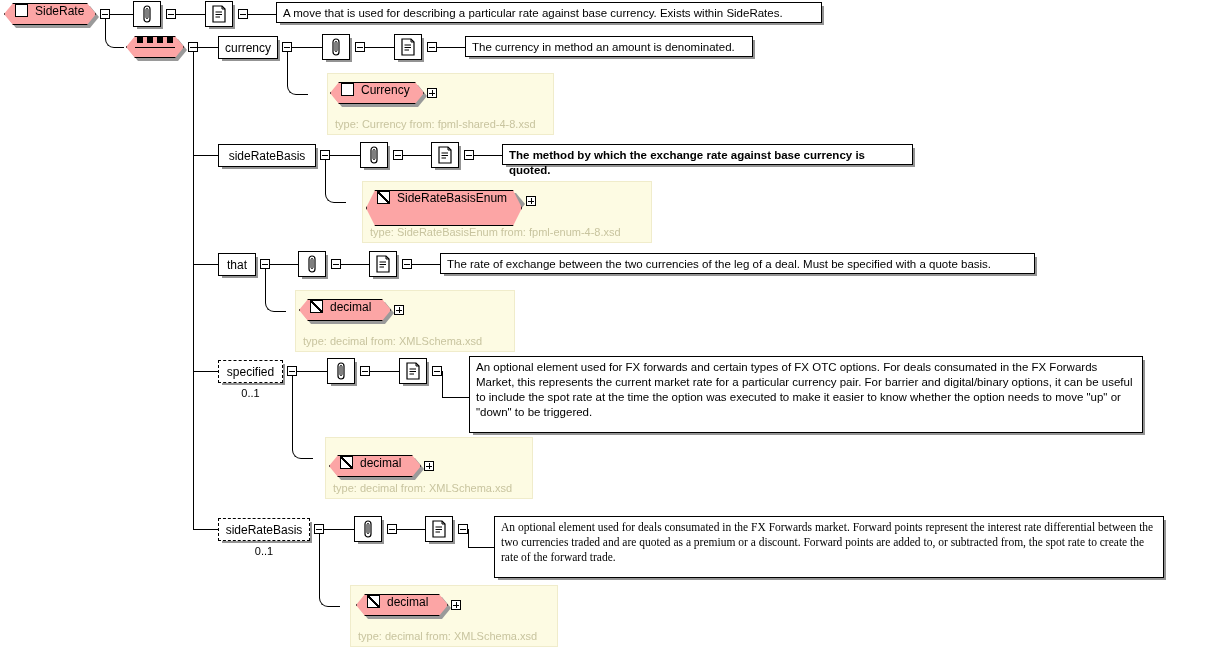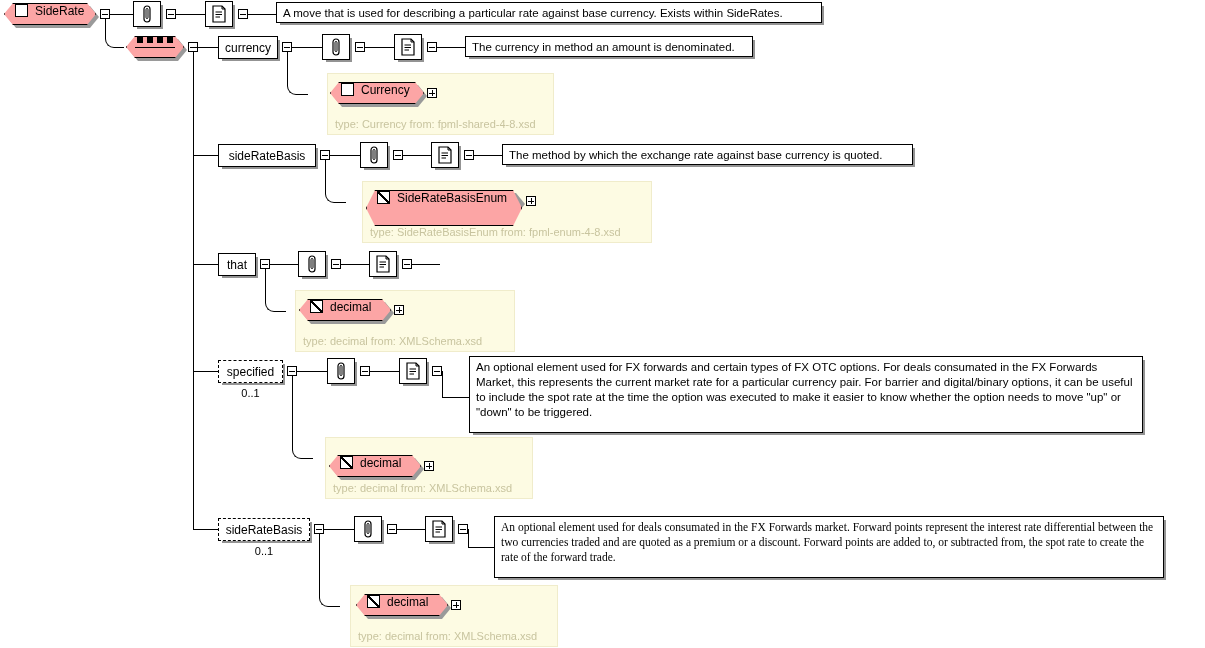--- a/index.html
+++ b/index.html
@@ -171,21 +171,21 @@
   <div class="hline" style="left:403px;top:155px;width:28px;"></div>
   <div class="iconbox sh" style="left:431px;top:142px;">
     <svg width="16" height="18" viewBox="0 0 16 18">
         <path d="M2 1 H11 L14 4 V17 H2 Z" fill="#fff" stroke="#000" stroke-width="1.2"></path>
         <path d="M11 1 V4 H14" fill="none" stroke="#000" stroke-width="1"></path>
         <path d="M4.5 7 H11 M4.5 9.5 H11 M4.5 12 H9" stroke="#000" stroke-width="1"></path>
       </svg>
   </div>
   <div class="toggle" style="left:464px;top:150px;"></div>
   <div class="hline" style="left:474px;top:155px;width:28px;"></div>
-  <div class="desc sh" style="left:502px;top:144px;width:411px;height:21px;line-height:15px;">The method by which the exchange rate against base currency is quoted.</div>
+  <div class="desc sh" style="left:502px;top:144px;width:411px;height:21px;line-height:15px;font-weight:bold;">The method by which the exchange rate against base currency is quoted.</div>
 
   <div class="elbow" style="left:325px;top:160px;width:20px;height:42px;"></div>
   <div class="panel" style="left:362px;top:181px;width:290px;height:62px;">
     <div class="panel-cap" style="left:7px;top:44px;">type: SideRateBasisEnum from: fpml-enum-4-8.xsd</div>
   </div>
   <div class="octwrap" style="left:366px;top:190px;width:156px;height:22px;">
     <div class="octshadow" style="width:156px;height:22px;"></div>
     <div class="oct" style="left:0;top:0;width:156px;height:36px;">
       <span class="ic-simple"></span>
       <span>SideRateBasisEnum</span>
@@ -209,20 +209,21 @@
   <div class="hline" style="left:341px;top:264px;width:28px;"></div>
   <div class="iconbox sh" style="left:369px;top:251px;">
     <svg width="16" height="18" viewBox="0 0 16 18">
         <path d="M2 1 H11 L14 4 V17 H2 Z" fill="#fff" stroke="#000" stroke-width="1.2"></path>
         <path d="M11 1 V4 H14" fill="none" stroke="#000" stroke-width="1"></path>
         <path d="M4.5 7 H11 M4.5 9.5 H11 M4.5 12 H9" stroke="#000" stroke-width="1"></path>
       </svg>
   </div>
   <div class="toggle" style="left:402px;top:259px;"></div>
   <div class="hline" style="left:412px;top:264px;width:28px;"></div>
+  <div class="desc sh" style="left:440px;top:253px;width:595px;height:21px;line-height:15px;">The rate of exchange between the two currencies of the leg of a deal. Must be specified with a quote basis.</div>
 
   <div class="elbow" style="left:265px;top:269px;width:20px;height:42px;"></div>
   <div class="panel" style="left:295px;top:290px;width:220px;height:62px;">
     <div class="panel-cap" style="left:7px;top:44px;">type: decimal from: XMLSchema.xsd</div>
   </div>
   <div class="octwrap" style="left:299px;top:299px;width:92px;height:22px;">
     <div class="octshadow" style="width:92px;height:22px;"></div>
     <div class="oct" style="left:0;top:0;width:92px;height:22px;">
       <span class="ic-simple"></span>
       <span>decimal</span>

